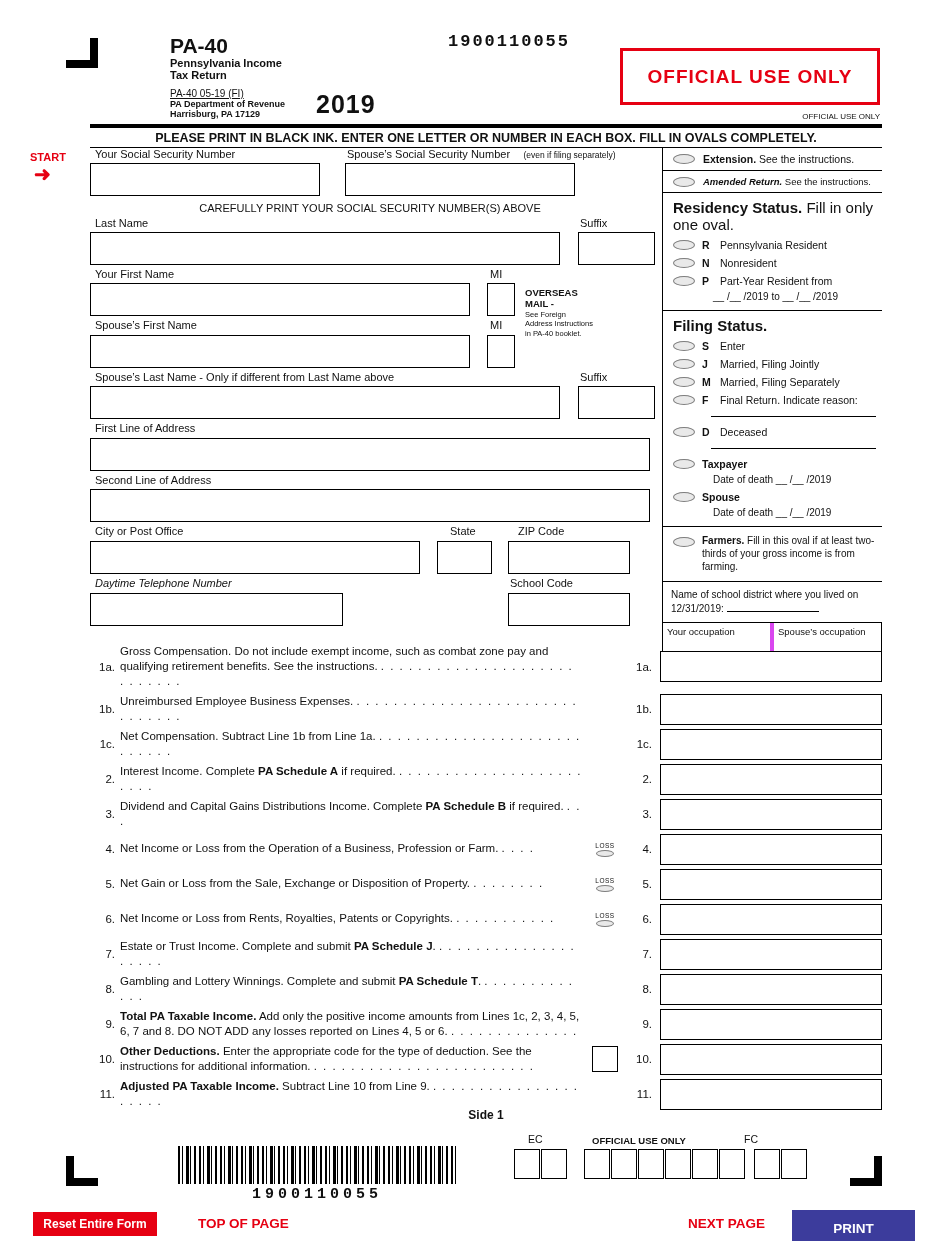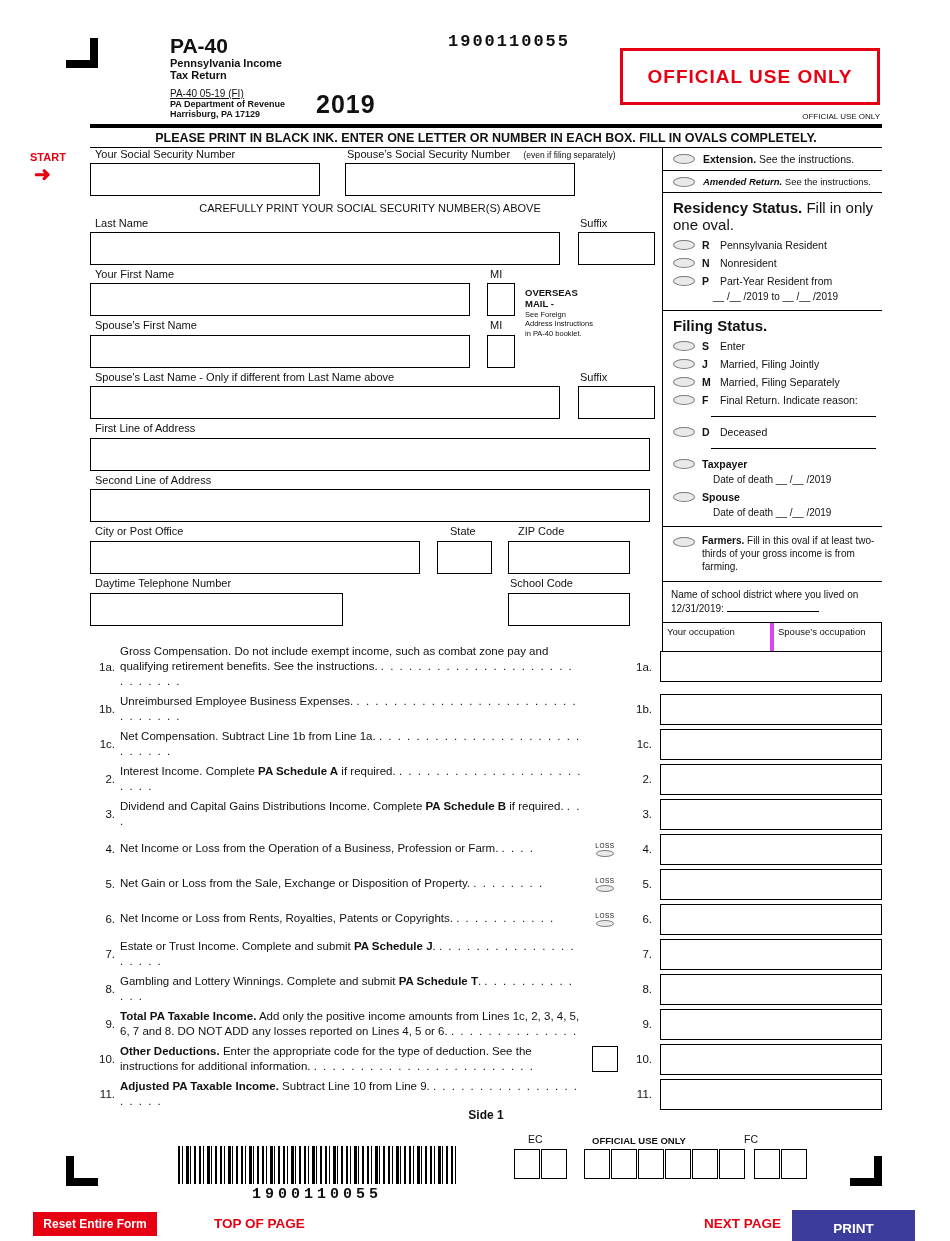--- a/index.html
+++ b/index.html
@@ -92,21 +92,21 @@
   .grid-row { position:absolute; display:flex; gap:1px; }
   .grid-box { width:26px; height:30px; border:1px solid #000; background:#fff; }
   .ecfc-lbl { font-size:10.5px; }
   .ou-lbl { font-size:9.5px; font-weight:bold; }
 
   
   .btn { position:absolute; display:flex; align-items:center; justify-content:center;
     color:#fff; font-weight:bold; cursor:pointer; }
   .btn.reset { background:var(--red); font-size:12px; }
   .btn.print { background:var(--purple); font-size:13.5px; }
-  .footlink { position:absolute; color:var(--red); font-weight:bold; font-size:13.5px; cursor:pointer;margin-left:16px; }
+  .footlink { position:absolute; color:var(--red); font-weight:bold; font-size:13.5px; cursor:pointer; }
 </style>
 </head>
 <body>
 
 <div class="page">
 
   <div class="corner tl" style="left:66px; top:38px;"></div>
   <div class="corner bl" style="left:66px; top:1156px;"></div>
   <div class="corner br" style="left:850px; top:1156px;"></div>
 
@@ -172,21 +172,21 @@
   <div class="abs lbl" style="left:95px; top:474px;">Second Line of Address</div>
   <div class="inbox" style="left:90px; top:489px; width:560px; height:33px;"></div>
 
   <div class="abs lbl" style="left:95px; top:525px;">City or Post Office</div>
   <div class="abs lbl" style="left:450px; top:525px;">State</div>
   <div class="abs lbl" style="left:510px; top:525px;margin-left:8px;">ZIP Code</div>
   <div class="inbox" style="left:90px; top:541px; width:330px; height:33px;"></div>
   <div class="inbox" style="left:437px; top:541px; width:55px; height:33px;"></div>
   <div class="inbox" style="left:508px; top:541px; width:122px; height:33px;"></div>
 
-  <div class="abs lbl" style="left:95px; top:577px;">Daytime Telephone Number</div>
+  <div class="abs lbl" style="left:95px; top:577px;font-style:italic;">Daytime Telephone Number</div>
   <div class="abs lbl" style="left:510px; top:577px;">School Code</div>
   <div class="inbox" style="left:90px; top:593px; width:253px; height:33px;"></div>
   <div class="inbox" style="left:508px; top:593px; width:122px; height:33px;"></div>
 
   <div class="abs sidebar" style="left:662px; top:148px; width:220px;">
     <div class="sb-row">
       <span class="oval"></span>
       <span><span class="b">Extension.</span><span> See the instructions.</span></span>
     </div>
     <div class="sb-row">

